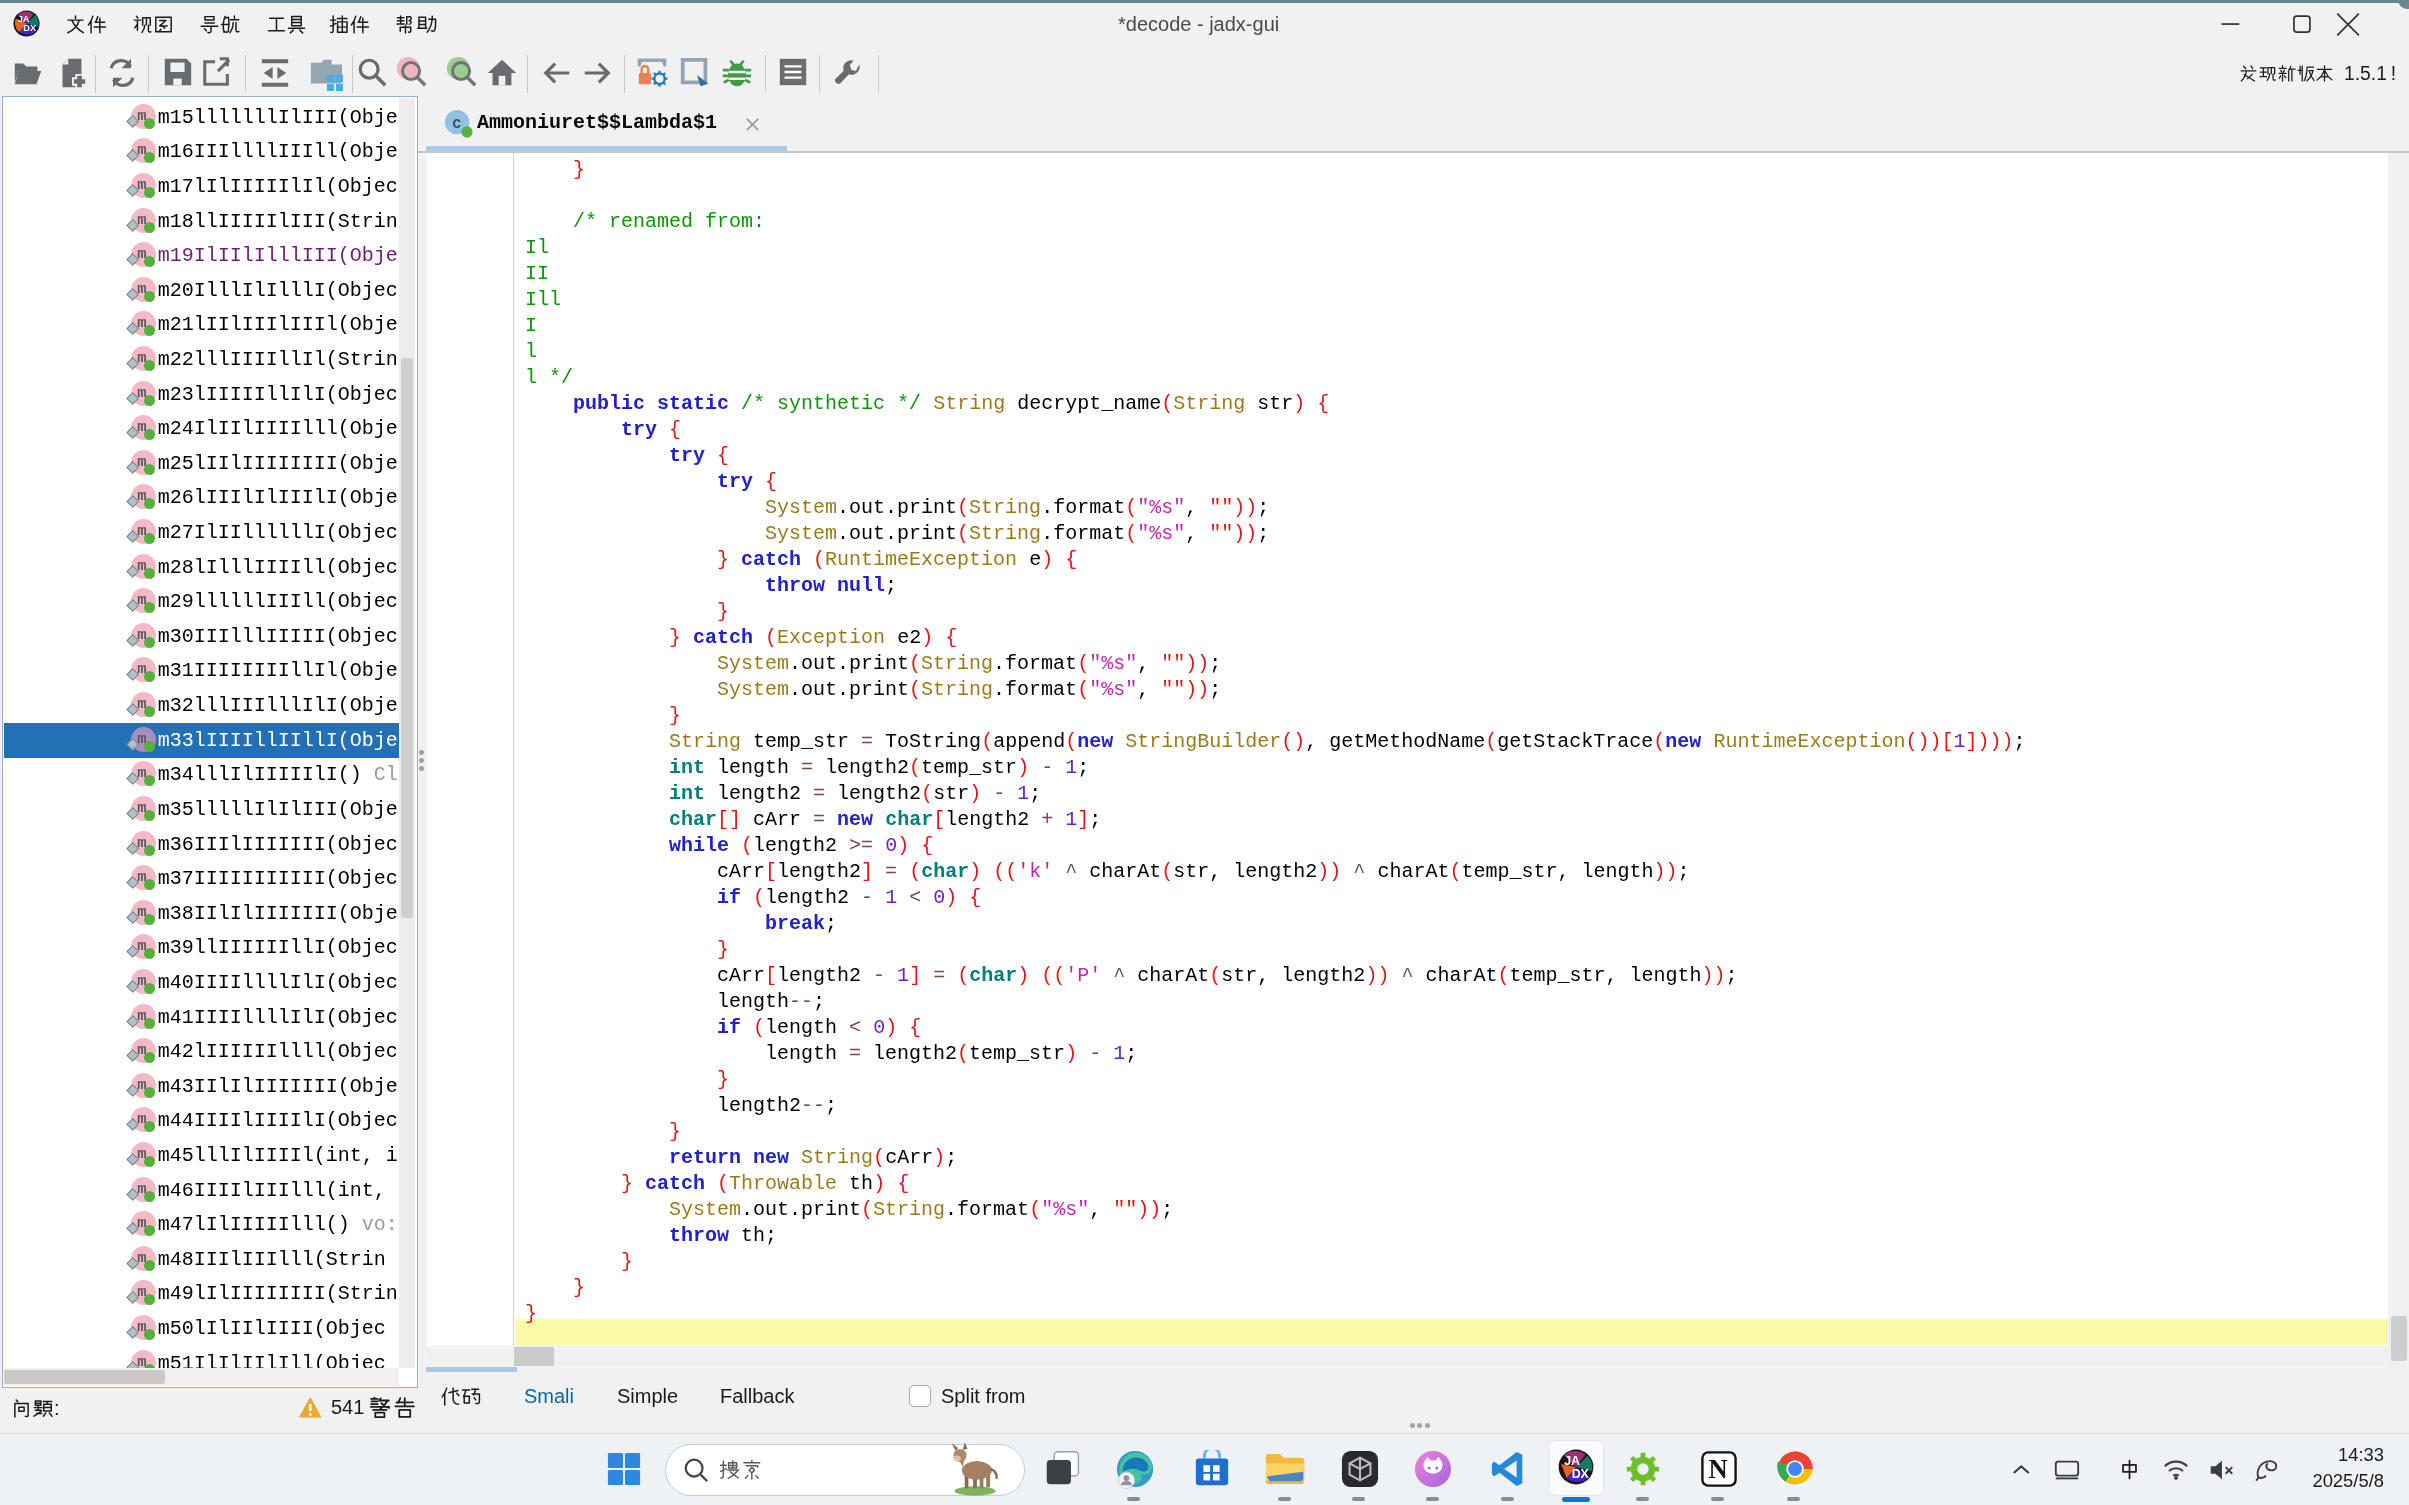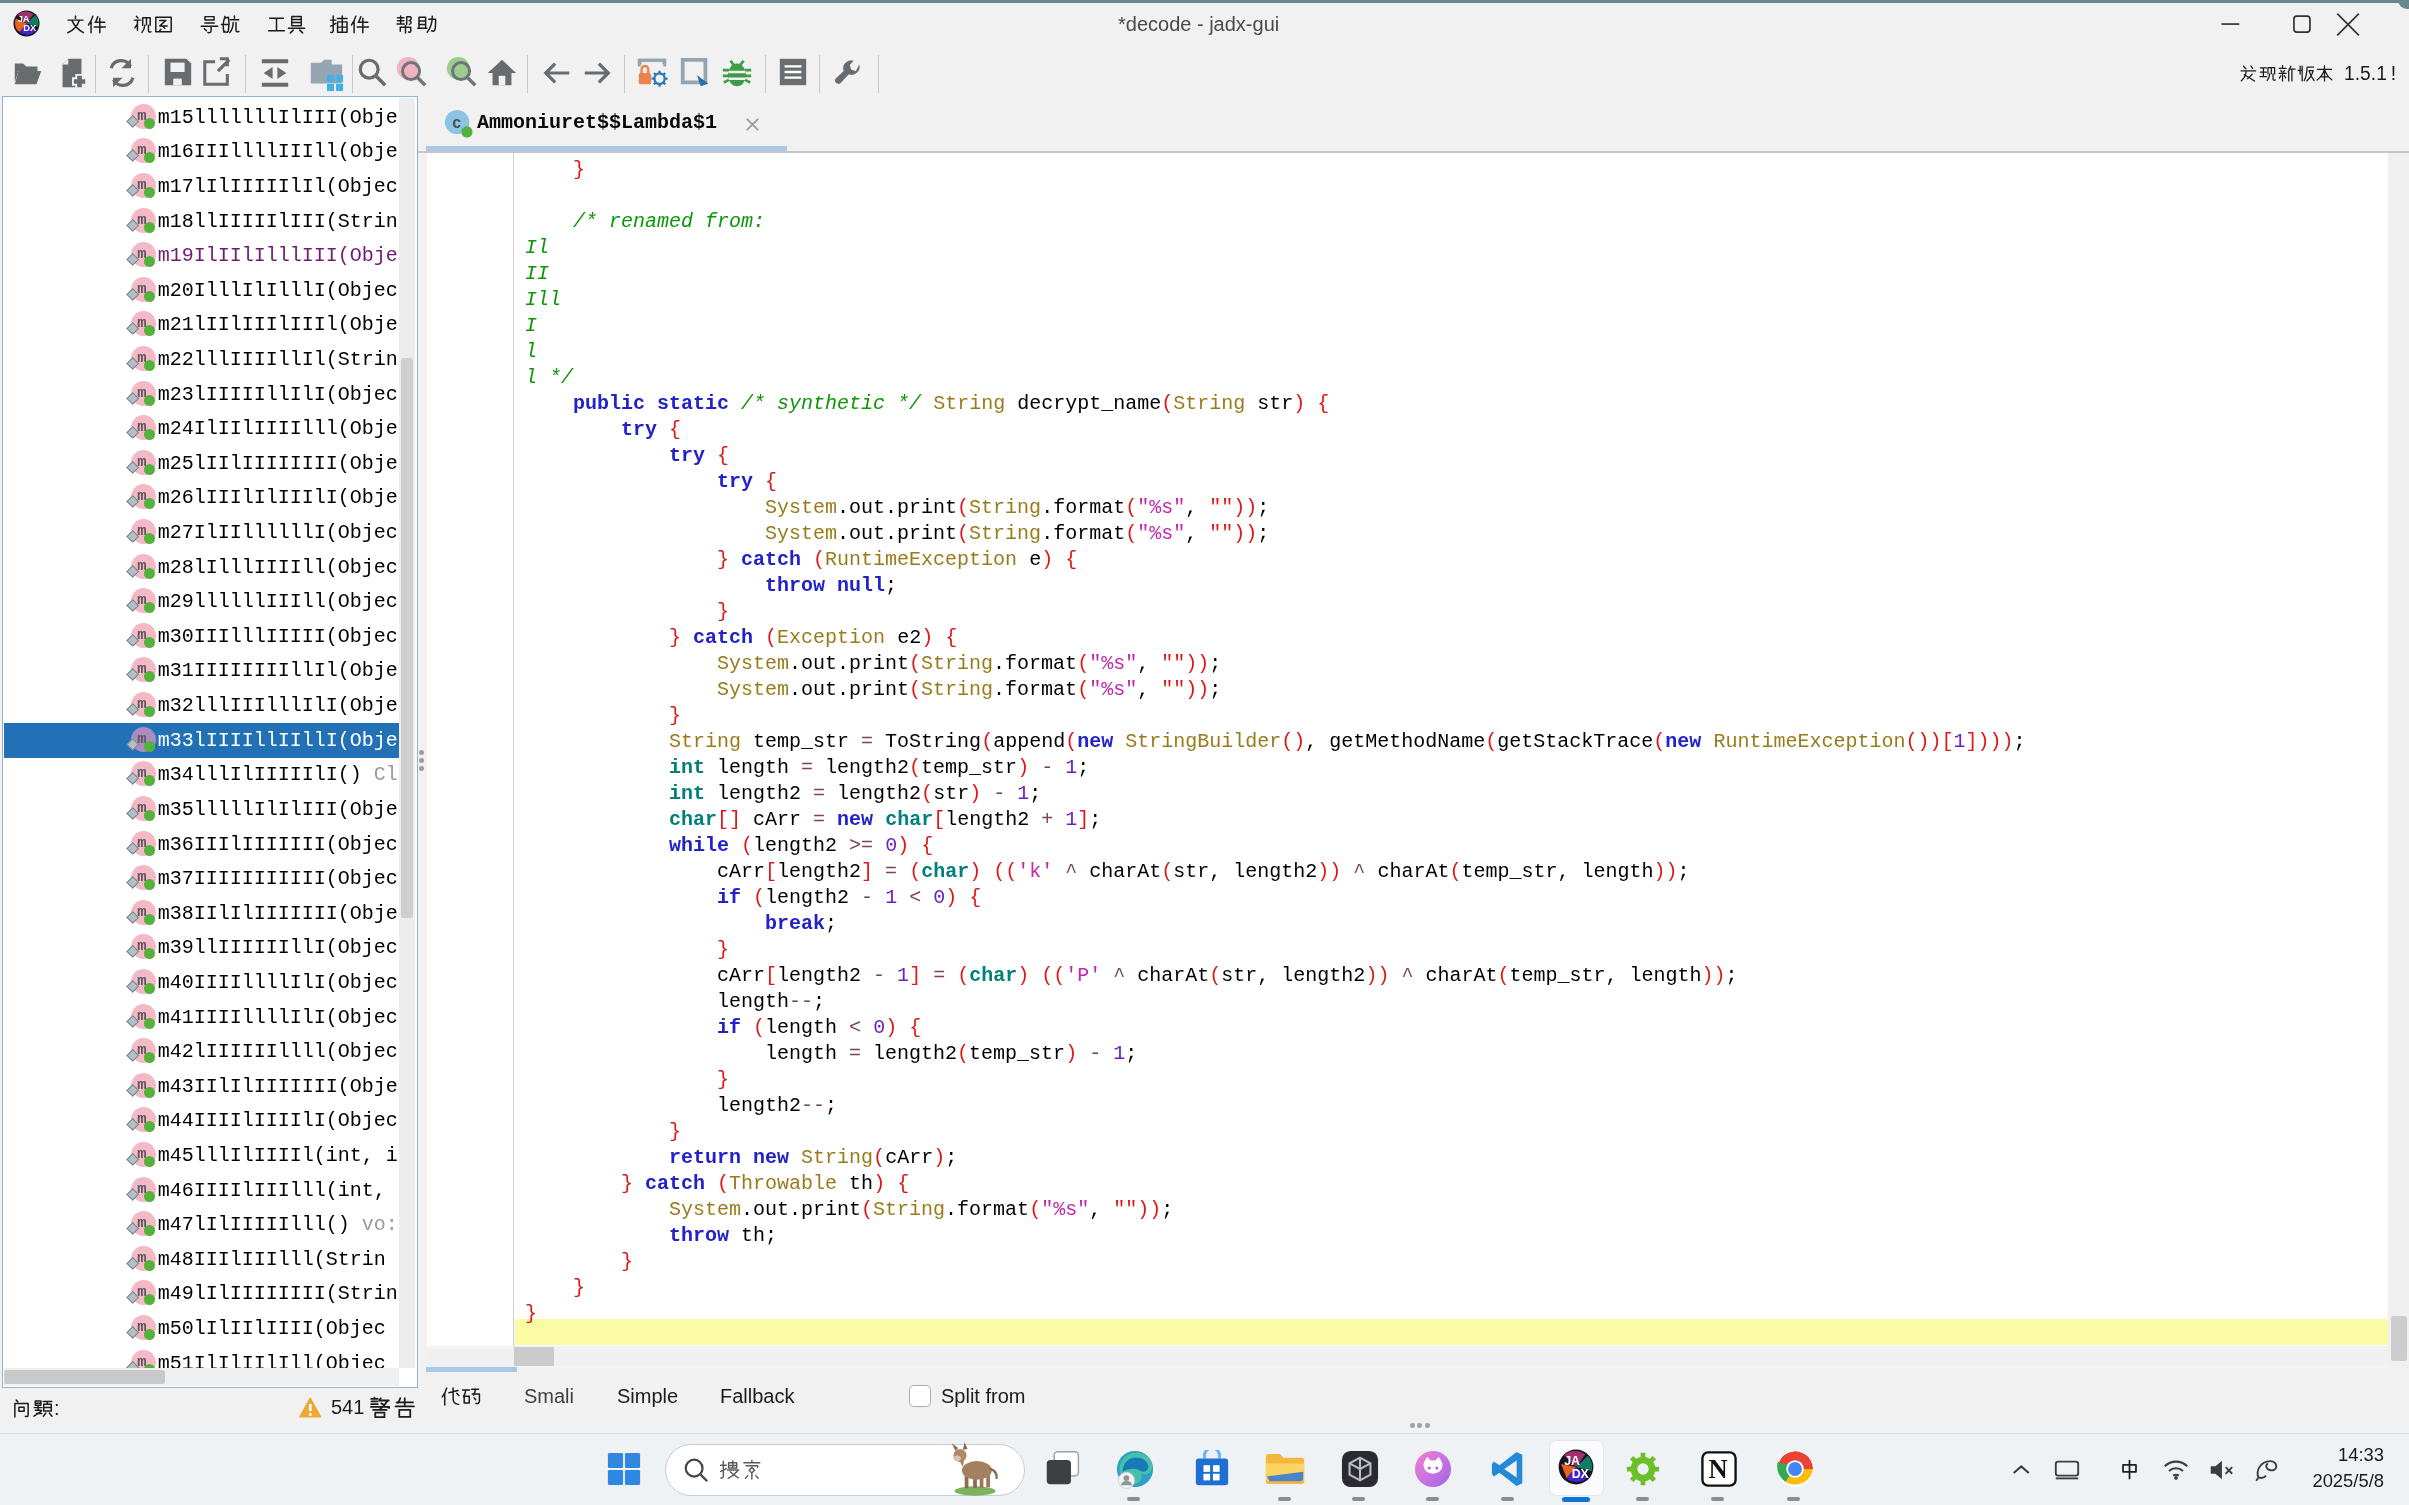--- a/index.html
+++ b/index.html
@@ -9,21 +9,21 @@
 #code,#gutter{font-family:"Liberation Mono",monospace;font-size:20px;line-height:26px;white-space:pre;letter-spacing:0}
 #code{position:absolute;left:525px;top:157px;color:#000}
 #gutter{position:absolute;left:417px;top:157px;width:73px;text-align:right;color:#7e7e7e}
 .k{color:#2222cc;font-weight:bold}
 .p{color:#00807a;font-weight:bold}
 .t{color:#9a7a1a}
 .s{color:#c427ad}
 .e{color:#e01717}
 .o{color:#7d4646}
 .n{color:#6e1fc2}
-.c{color:#0c9608;font-style:italic}
+.c{color:#0c9608;}
 .trow{position:absolute;left:3.8px;width:395px;height:35px;overflow:hidden;white-space:pre}
 .trow .tx{position:absolute;left:154px;top:5.6px;font-family:"Liberation Mono",monospace;font-size:20px;color:#000}
 .ticon{position:absolute;left:125px;top:3.8px;width:28px;height:28px}
 .sep{position:absolute;top:55px;width:0.9px;height:38px;background:#c9c9c9}
 .dash{position:absolute;width:13px;height:3.8px;border-radius:1.9px;background:#898d91;top:1497px}
 
 </style></head><body>
 <div id="root">
 <div class="abs" style="left:0;top:0;width:2410px;height:1506px;background:#f1f1f1"></div>
 <div class="abs" style="left:0;top:0;width:2410px;height:2.8px;background:#69888e"></div>
@@ -417,21 +417,21 @@
 <div class="abs" style="left:514px;top:1347px;width:40px;height:19px;background:#cbcbcb"></div>
 <div class="abs" style="left:2388px;top:153px;width:21.7px;height:1214px;background:#f0f0f0"></div>
 <div class="abs" style="left:2391px;top:1316px;width:16px;height:45px;background:#cdcdcd;border-radius:2.8px"></div>
 <div class="abs" style="left:426px;top:1367px;width:91px;height:4.7px;background:#a9c7e6"></div>
 <svg style="position:absolute;left:440px;top:1386px" width="21" height="21" viewBox="0 0 24 24">
       <path d="M7.6 2.4 C6.6 6.2 5 9.4 2.6 12.4 M5.4 8.6 V21.6 M10.2 7.6 C14 6.9 17.6 6.1 20.6 5.2 M15 2.4 V14.8 C15 18.8 16.8 20.6 21.4 21 M19.2 8.2 L21.6 10.8" fill="none" stroke="#1b1b1b" stroke-width="1.7" stroke-linecap="round" stroke-linejoin="round" opacity="1"></path>
     </svg>
     <svg style="position:absolute;left:460px;top:1386px" width="21" height="21" viewBox="0 0 24 24">
       <path d="M2.8 4.6 H11 M6.6 4.6 C6.2 7.4 5.4 9.8 4 12.2 M4.8 11.6 H10.6 V19.4 H4.8 Z M13.4 3.8 H21.2 M17.6 3.8 C17.2 6.4 16.6 8.4 15.6 10.4 M14 9.2 H22.2 V16.8 C22.2 19.6 21 20.4 18.2 20 M16.2 13.6 L18 15.6" fill="none" stroke="#1b1b1b" stroke-width="1.7" stroke-linecap="round" stroke-linejoin="round" opacity="1"></path>
     </svg>
-<div class="abs" style="left:524px;top:1385px;font-size:20px;color:#404040">Smali</div>
+<div class="abs" style="left:524px;top:1385px;font-size:20px;color:#0369a1">Smali</div>
 <div class="abs" style="left:617px;top:1385px;font-size:20px;color:#1b1b1b">Simple</div>
 <div class="abs" style="left:720px;top:1385px;font-size:20px;color:#1b1b1b">Fallback</div>
 <div class="abs" style="left:909px;top:1385px;width:21.7px;height:21.7px;background:#fff;border:1.4px solid #ababab;border-radius:4.7px"></div>
 <div class="abs" style="left:941px;top:1385px;font-size:20px;color:#1b1b1b">Split from</div>
 <div class="abs" style="left:1410px;top:1423px;width:4.7px;height:4.7px;border-radius:50%;background:#a2a2a2"></div>
 <div class="abs" style="left:1417px;top:1423px;width:4.7px;height:4.7px;border-radius:50%;background:#a2a2a2"></div>
 <div class="abs" style="left:1425px;top:1423px;width:4.7px;height:4.7px;border-radius:50%;background:#a2a2a2"></div>
 <svg style="position:absolute;left:11.3px;top:1398px" width="21" height="21" viewBox="0 0 24 24">
       <path d="M6 2.4 L7.8 4.2 M4.4 6.2 V21.6 M4.4 6.2 H19.6 V19 C19.6 21 18.6 21.6 16.4 21 M9 10.6 H15 V15.2 H9 Z" fill="none" stroke="#1b1b1b" stroke-width="1.7" stroke-linecap="round" stroke-linejoin="round" opacity="1"></path>
     </svg>

